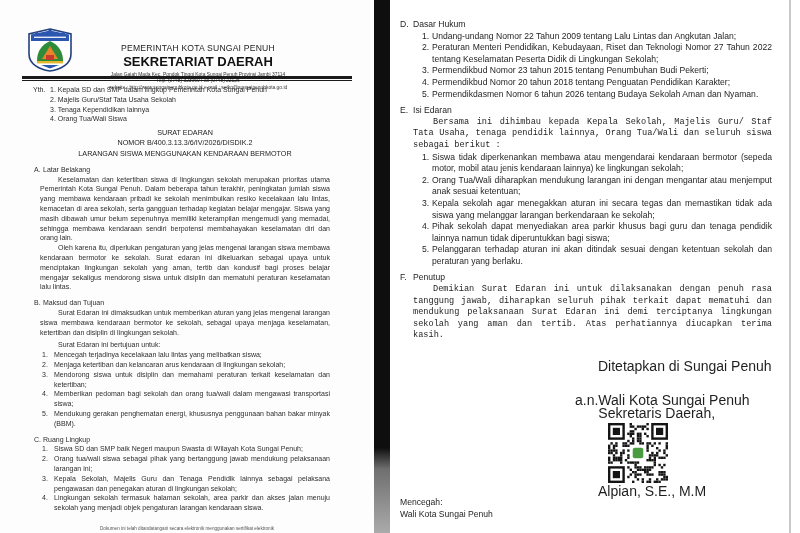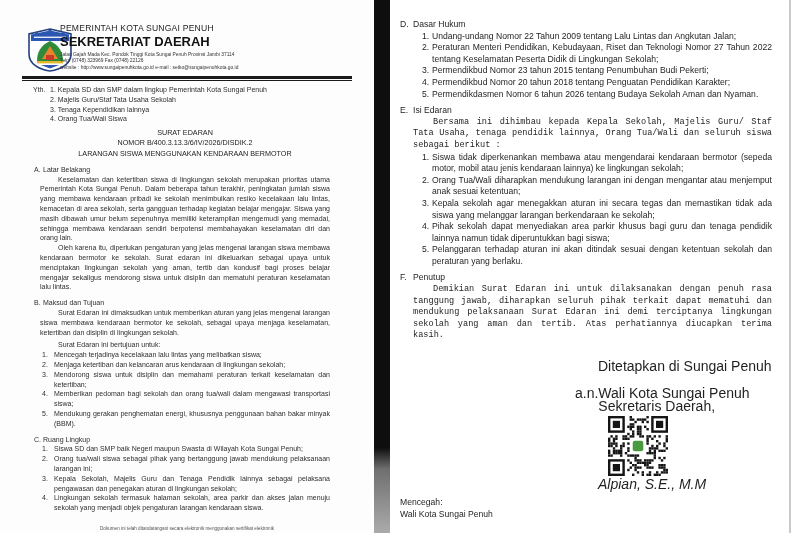--- a/index.html
+++ b/index.html
@@ -4,21 +4,21 @@
 <style>
   html,body{margin:0;padding:0;background:#ffffff;}
   .screen{position:relative;width:800px;height:533px;background:#ffffff;overflow:hidden;
           font-family:"Liberation Sans", sans-serif;color:#2b2b2b;}
 
   
   .page1{position:absolute;left:0;top:0;width:374px;height:533px;background:#fdfdfd;overflow:hidden;}
   .p1-blur{filter:blur(0.22px);}
   .letterhead{position:relative;height:82px;}
   .logo{position:absolute;left:27px;top:28px;width:46px;height:44px;}
-  .lh-text{position:absolute;left:60px;top:24px;width:276px;line-height:1.15;}
+  .lh-text{position:absolute;left:60px;top:44px;width:276px;text-align:center;line-height:1.15;}
   .lh-gov{font-size:8.6px;letter-spacing:.2px;color:#222;}
   .lh-office{font-size:13px;font-weight:bold;color:#111;margin-top:1px;}
   .lh-small{font-size:4.9px;color:#333;line-height:1.3;margin-top:2px;}
   .lh-rule{position:absolute;left:22px;right:22px;top:76px;}
   .lh-rule .thick{height:2.6px;background:#1a1a1a;}
   .lh-rule .thin{height:1px;background:#1a1a1a;margin-top:1px;}
 
   .p1-body{padding:3px 44px 0 40px;font-size:7px;line-height:9.8px;color:#2e2e2e;}
   .yth{display:flex;margin-left:-7px;}
   .yth .lbl{flex:0 0 17px;}
@@ -46,24 +46,24 @@
   .sec2{margin-top:5px;}
   .sh2{display:flex;}
   .sh2 .n{flex:0 0 13px;}
   .para2{text-align:justify;text-indent:20px;margin:0 0 0 13px;font-family:Liberation Mono, monospace;}
   .li2{display:flex;margin-left:22px;}
   .li2 .n{flex:0 0 10px;}
   .li2 .t{flex:1;text-align:justify;}
 
   .sigblock{position:absolute;left:185px;top:360px;width:210px;font-size:14px;line-height:13px;color:#1f1f1f;}
   .sig-place,.sig-date{margin-left:23px;}
-  .sig-an{display:flex;margin-top:14px;}
+  .sig-an{display:flex;margin-top:21px;}
   .sig-an .an{flex:0 0 23px;}
   .qr-wrap{margin:3px 0 2px 33px;width:60px;height:60px;}
-  .sig-name{margin-left:23px;margin-top:2px;font-style:italic;}
+  .sig-name{margin-left:23px;margin-top:2px;}
   .tembusan{position:absolute;left:10px;top:496px;font-size:8.6px;line-height:12px;color:#1f1f1f;}
 </style>
 </head>
 <body>
 
 <div class="screen">
 
   <div class="page1">
     <div class="p1-blur">
       <div class="letterhead">

